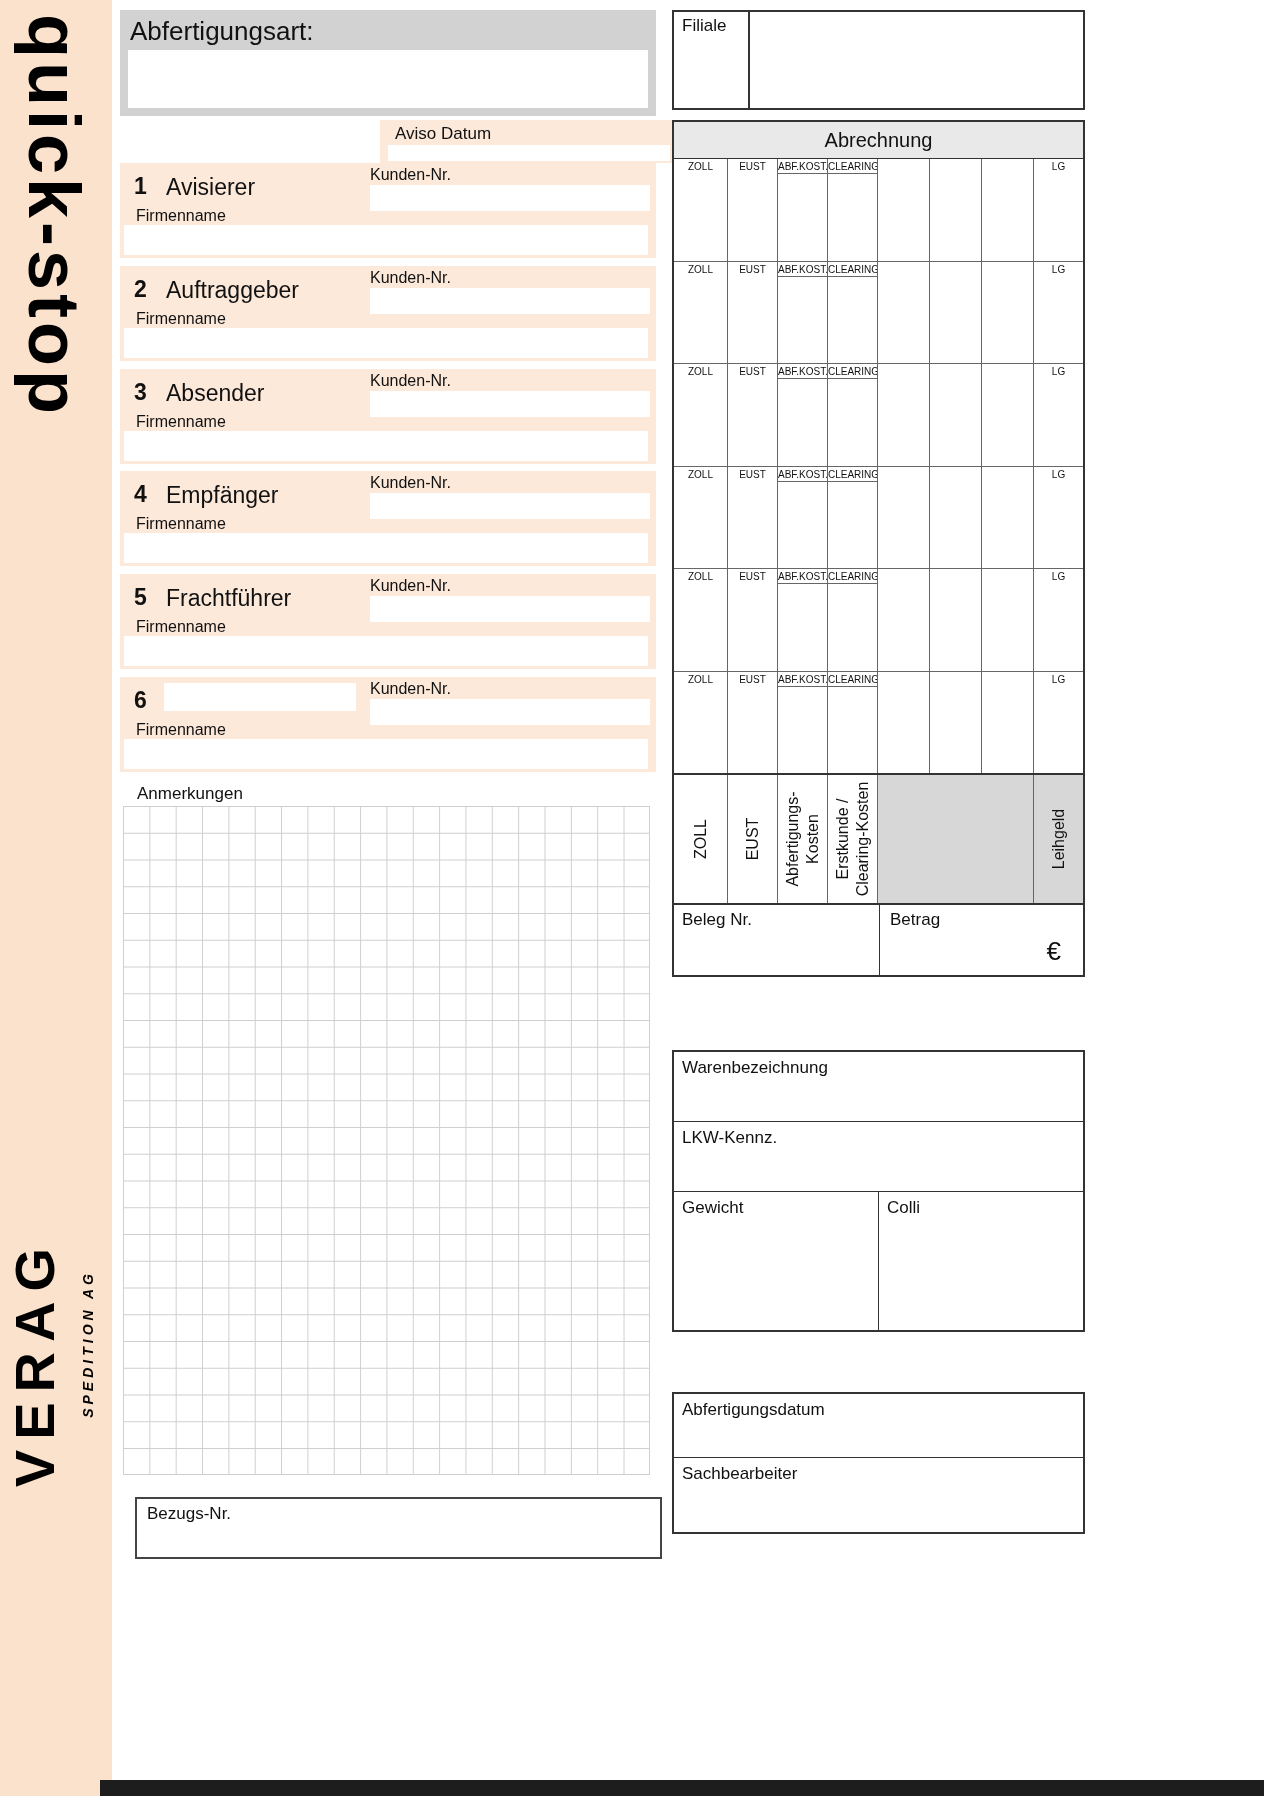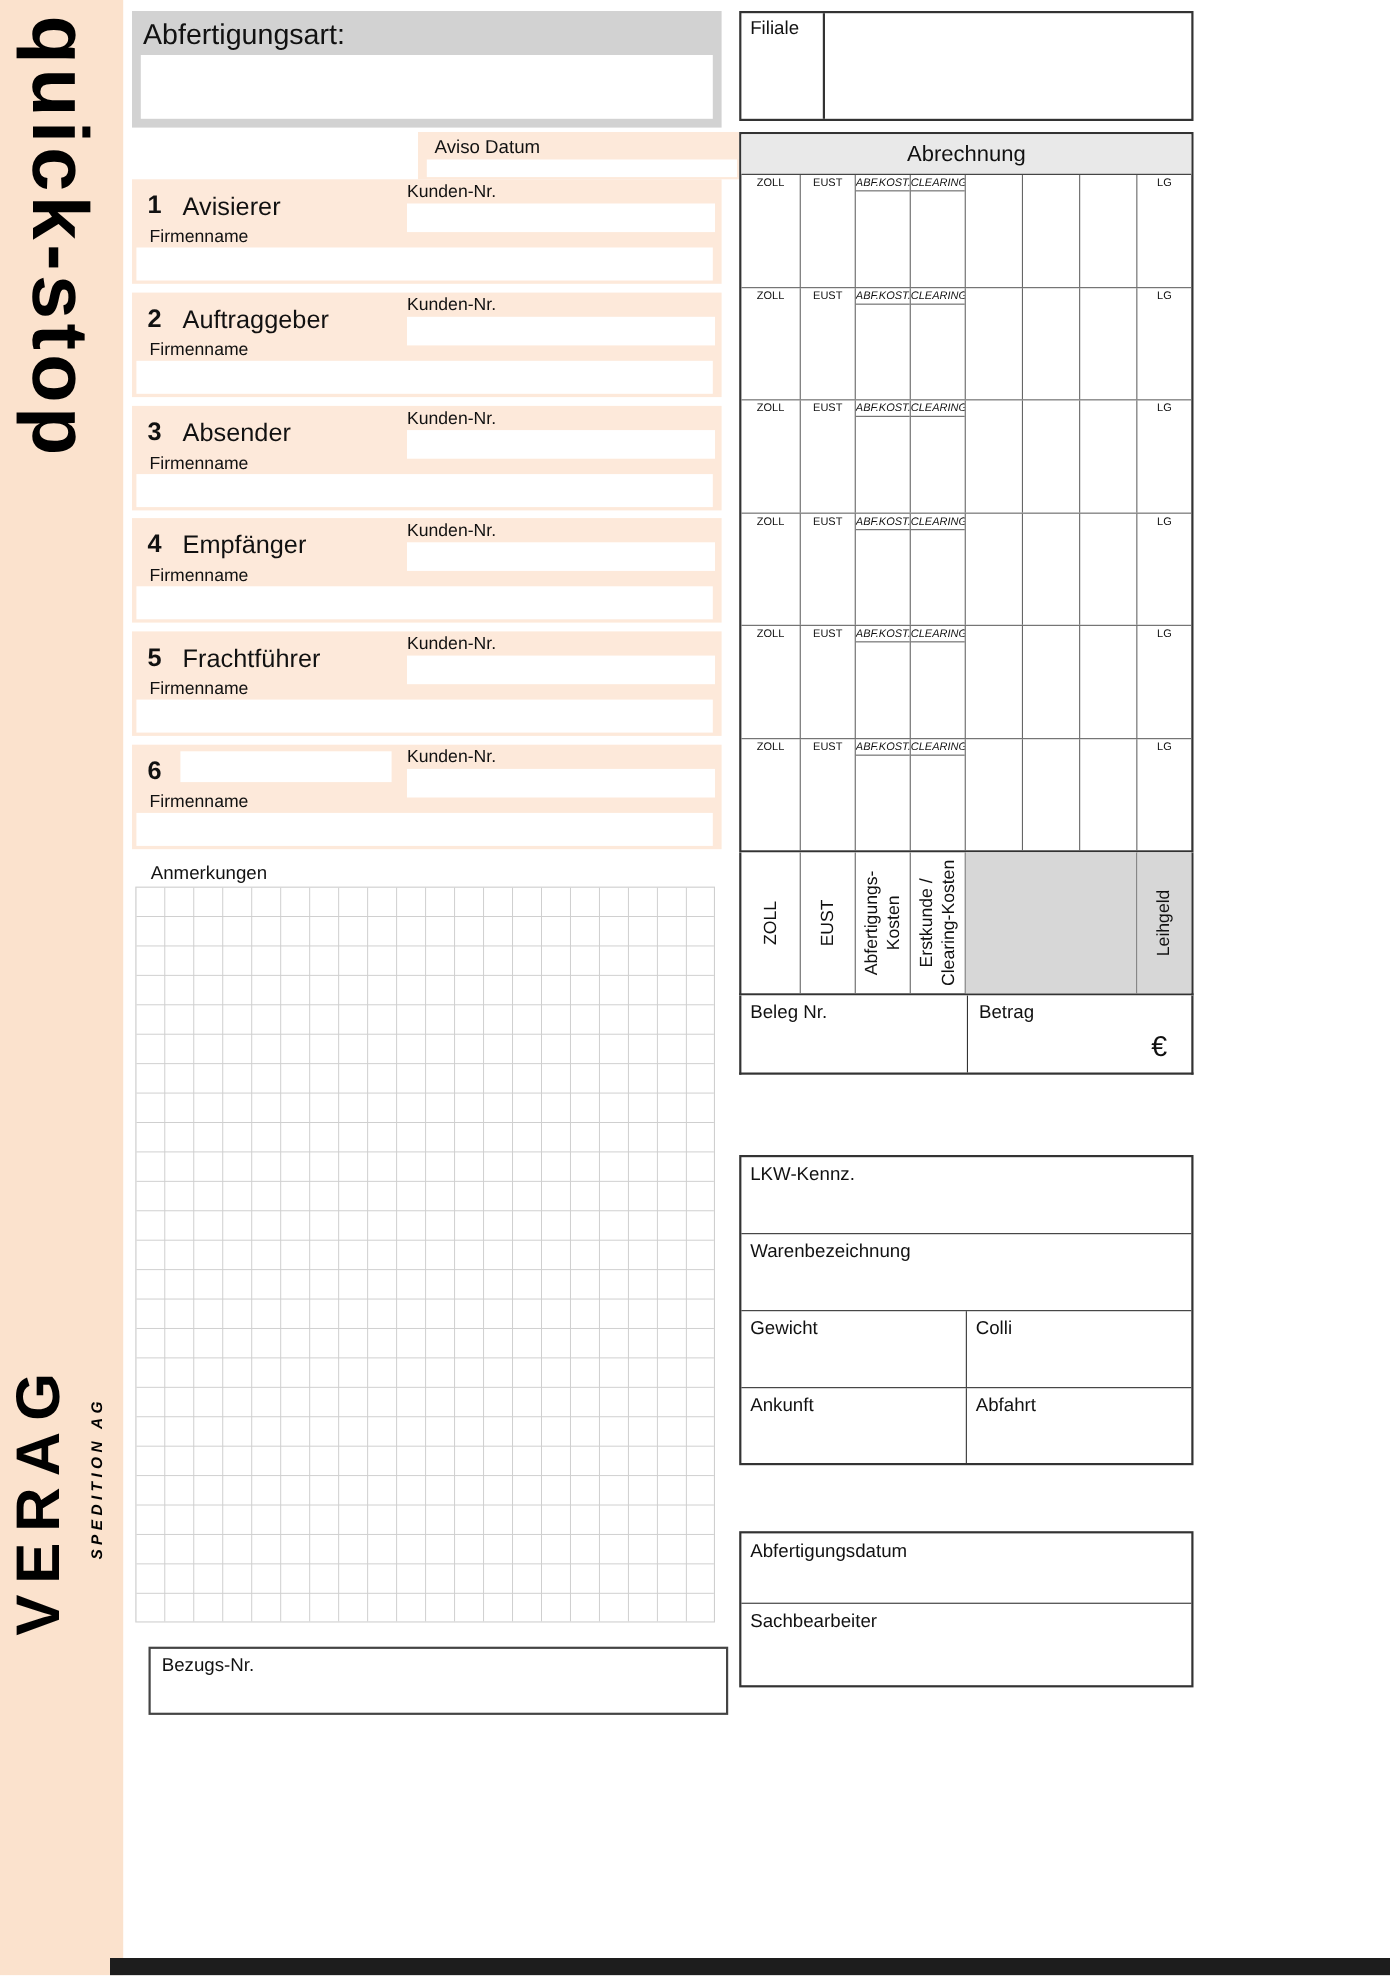--- a/index.html
+++ b/index.html
@@ -39,21 +39,21 @@
 
   
   .abrechnung { position:absolute; left:672px; top:120px; width:413px; height:655px; border:2px solid var(--border_dark,#333); display:flex; flex-direction:column; background:#fff; }
   .ab-header { height:37px; background:#e9e9e9; border-bottom:1px solid var(--border_dark,#333); display:flex; align-items:center; justify-content:center; font-size:20px; }
   #abrechnung-rows { flex:1; display:flex; flex-direction:column; }
   .ab-row { flex:1; display:flex; border-bottom:1px solid var(--border_mid,#666); }
   .ab-row:last-child { border-bottom:none; }
   .ab-cell { border-right:1px solid var(--border_mid,#666); position:relative; }
   .ab-cell:last-child { border-right:none; }
   .ab-collabel { font-size:10px; text-align:center; padding-top:2px; white-space:nowrap; overflow:hidden; }
-  .ab-collabel.boxed { border-bottom:1px solid var(--border_mid,#666); padding-bottom:1px;font-style:italic; }
+  .ab-collabel.boxed { border-bottom:1px solid var(--border_mid,#666); padding-bottom:1px; }
 
   
   .vstrip { position:absolute; left:672px; top:775px; width:413px; height:130px; border:2px solid var(--border_dark,#333); border-top:none; display:flex; background:#fff; }
   .vcell { border-right:1px solid var(--border_mid,#666); position:relative; }
   .vcell:last-child { border-right:none; }
   .vcell.gray { background:var(--gray_cell,#d7d7d7); }
   .vtext { position:absolute; left:50%; top:50%; transform:translate(-50%,-50%) rotate(-90deg); font-size:16px; line-height:1.25; }
   .vtext span { display:block; white-space:nowrap; text-align:center; }
 
   .beleg-strip { position:absolute; left:672px; top:905px; width:413px; height:72px; border:2px solid var(--border_dark,#333); border-top:none; display:flex; background:#fff; }
@@ -329,33 +329,29 @@
       <span>Betrag</span>
       <span class="euro">€</span>
     </div>
   </div>
 
   <div class="anm-label">Anmerkungen</div>
   <div class="grid"></div>
 
   <div class="lkw-box">
     <div class="lkw-row">
+      <span>Warenbezeichnung</span>
+    </div>
+    <div class="lkw-row">
       <span>LKW-Kennz.</span>
-    </div>
-    <div class="lkw-row">
-      <span>Warenbezeichnung</span>
     </div>
     <div class="lkw-row split">
       <div><span>Gewicht</span></div>
       <div><span>Colli</span></div>
     </div>
-    <div class="lkw-row split">
-      <div><span>Ankunft</span></div>
-      <div><span>Abfahrt</span></div>
-    </div>
   </div>
 
   <div class="abfdat-box">
     <div class="abfdat-row">
       <span>Abfertigungsdatum</span>
     </div>
     <div class="abfdat-row">
       <span>Sachbearbeiter</span>
     </div>
   </div>

